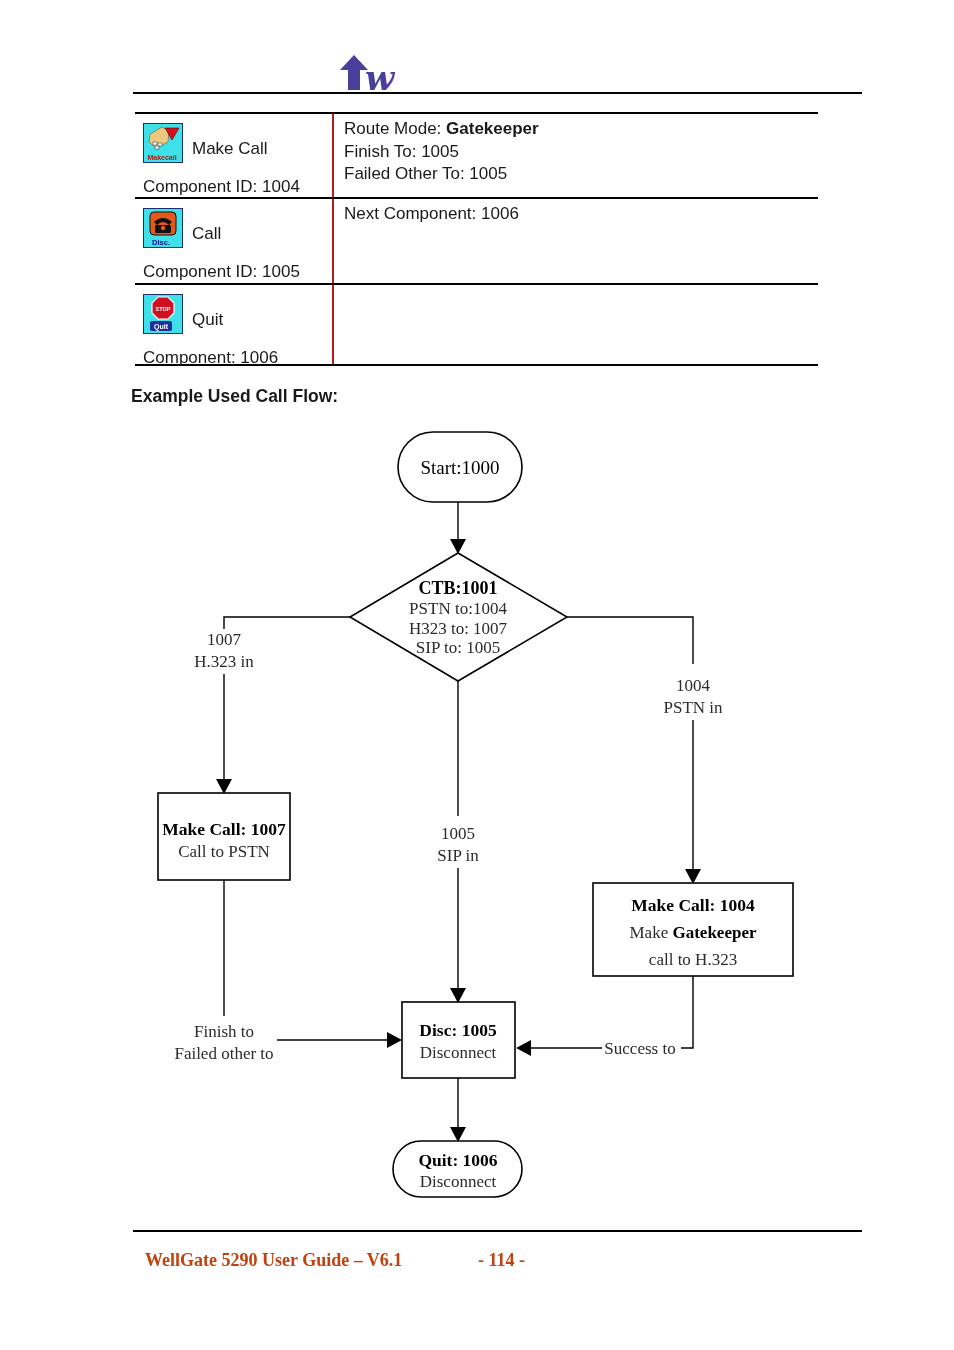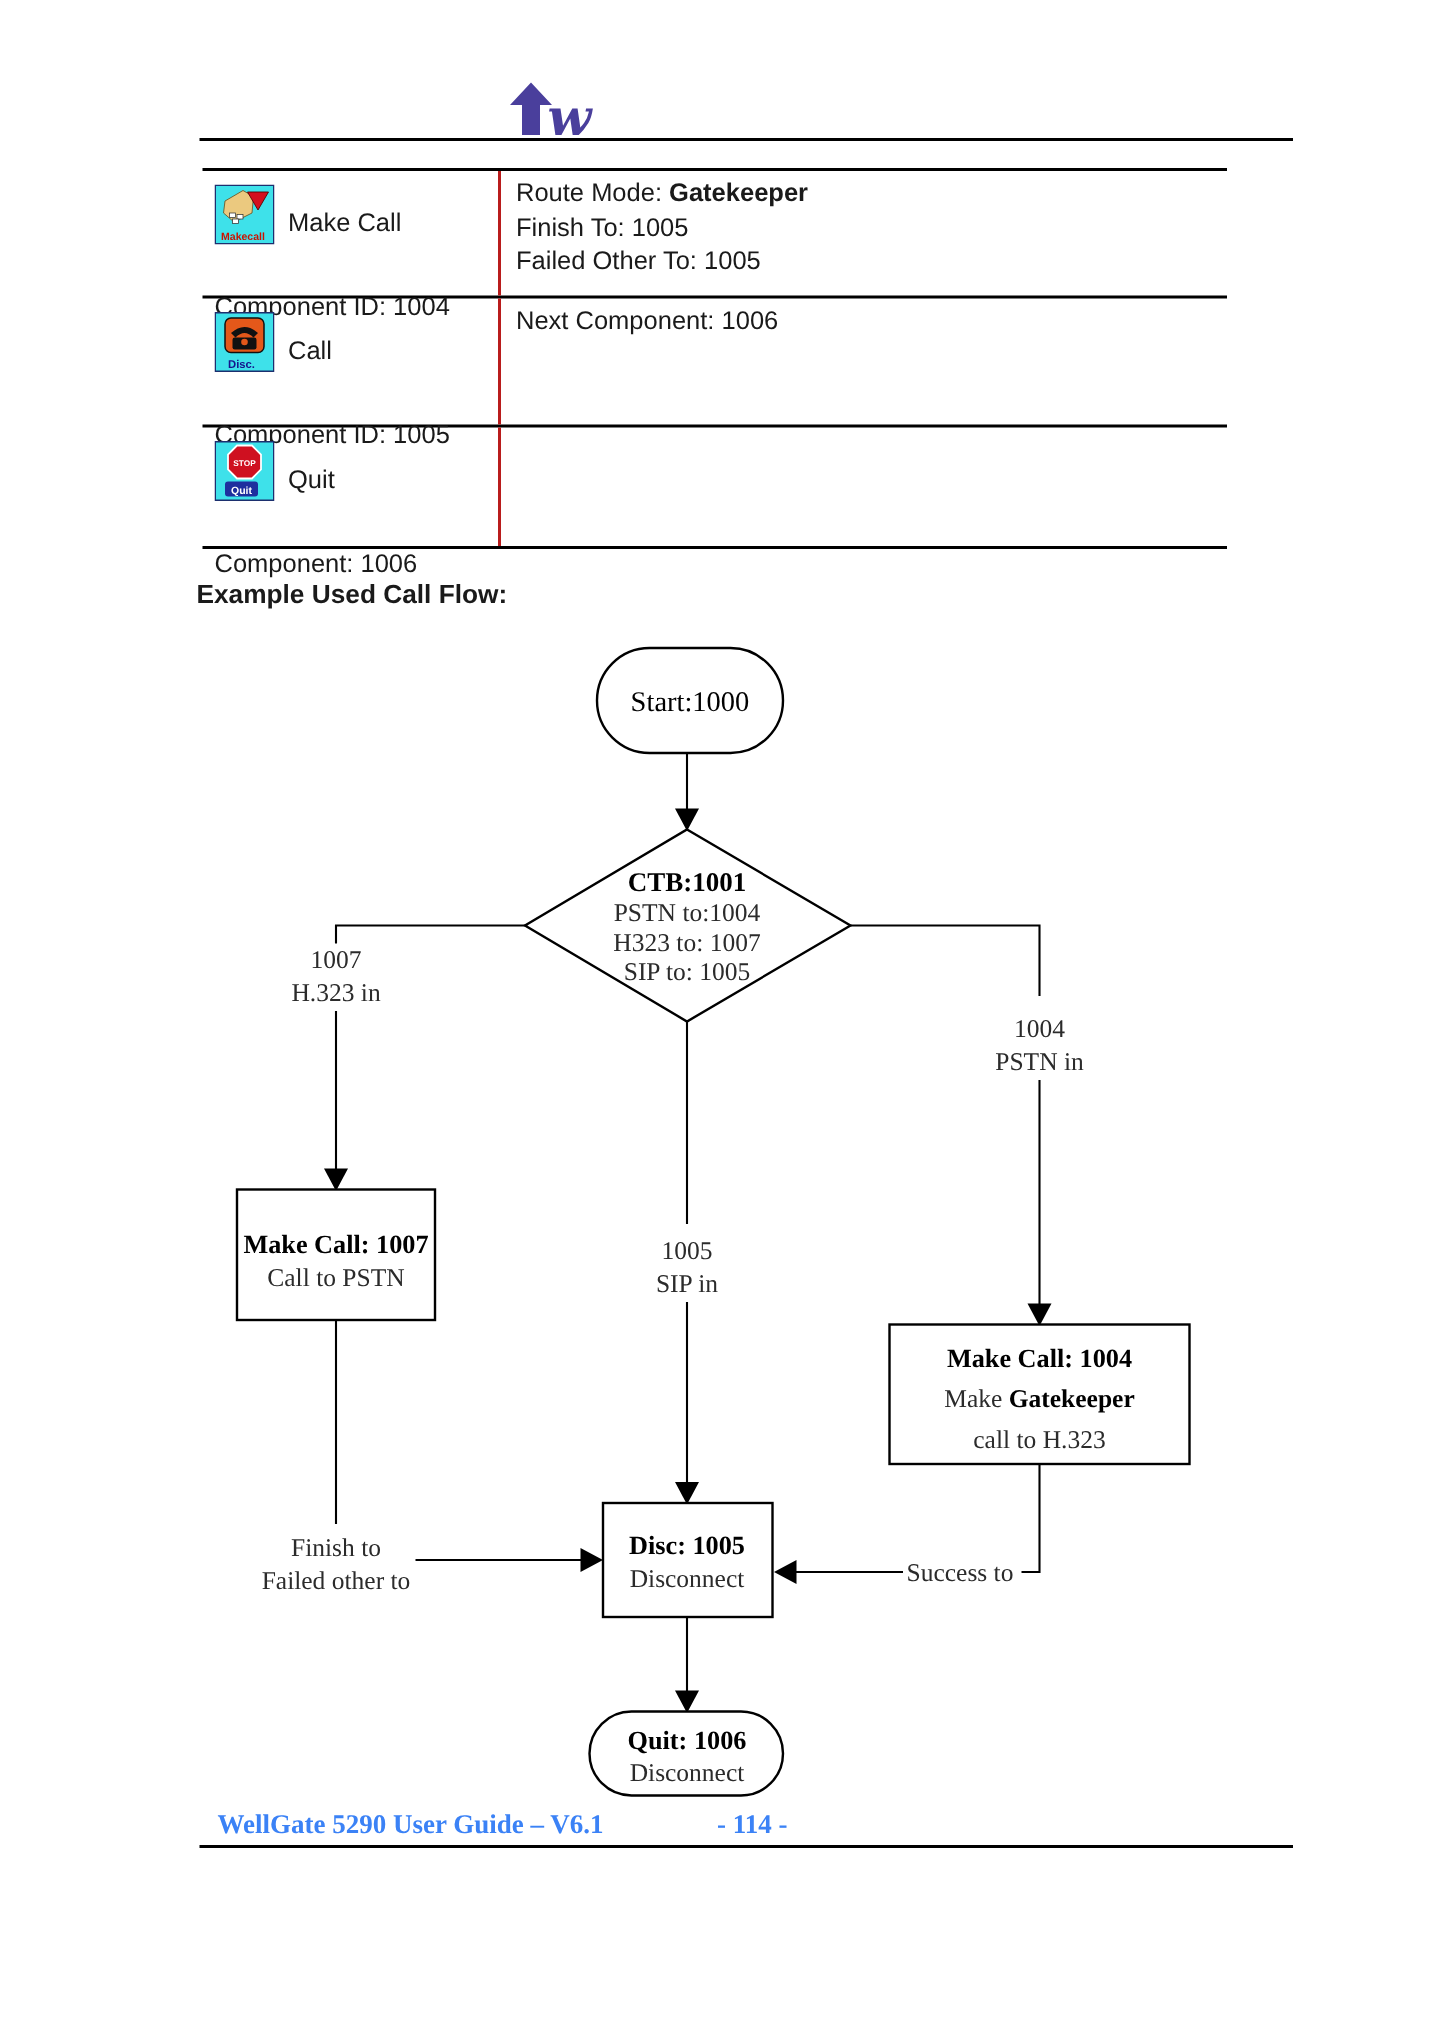--- a/index.html
+++ b/index.html
@@ -14,40 +14,40 @@
   
   .ctable { position:absolute; left:135px; top:112px; width:683px; border-top:2px solid #000; }
   .trow { display:flex; border-bottom:2px solid #000; }
   .trow.r1 { height:85px; } .trow.r2 { height:86px; } .trow.r3 { height:81px; }
   .tcell-l { width:197px; padding:9px 20px 0 8px; }
   .tcell-r { flex:1; border-left:2px solid #b91c1c; padding:4px 8px 0 10px; font-size:17px; line-height:22.5px; }
   .icon-line { display:flex; align-items:flex-end; gap:9px; }
   .ticon { width:40px; height:40px; flex:0 0 40px; }
   .ticon svg { display:block; }
   .tlabel { font-size:17px; padding-bottom:4px; white-space:nowrap; }
-  .tcomp { font-size:17px; margin-top:32px; white-space:nowrap; }
+  .tcomp { font-size:17px; margin-top:14px; white-space:nowrap; }
   .b { font-weight:bold; }
 
   .heading { position:absolute; left:131px; top:386px; font-size:17.5px; font-weight:bold; }
 
   
   .flow { position:absolute; left:0; top:420px; }
   .flow text { font-family:"Liberation Serif","DejaVu Serif",serif; }
   .ft  { font-size:17px; fill:#2b2b2b; }
   .ftb { font-size:17.5px; font-weight:bold; fill:#000; }
   .ftt { font-size:18px; font-weight:bold; fill:#000; }
   .fst { font-size:19px; fill:#000; }
   .shape { fill:#fff; stroke:#000; stroke-width:1.6; }
   .conn  { stroke:#000; stroke-width:1.4; fill:none; }
   .ah    { fill:#000; stroke:none; }
 
   
   .footer-rule { top:1230px; }
   .footer-text, .footer-page {
-    position:absolute; top:1206px; color:#3b82f6; font-weight:bold;
+    position:absolute; top:1250px; color:#c2410c; font-weight:bold;
     font-family:"Liberation Serif","DejaVu Serif",serif; font-size:18px; white-space:nowrap;
   }
   .footer-text { left:145px; }
   .footer-page { left:478px; }
 </style>
 </head>
 <body>
 
 <div class="page">
 

